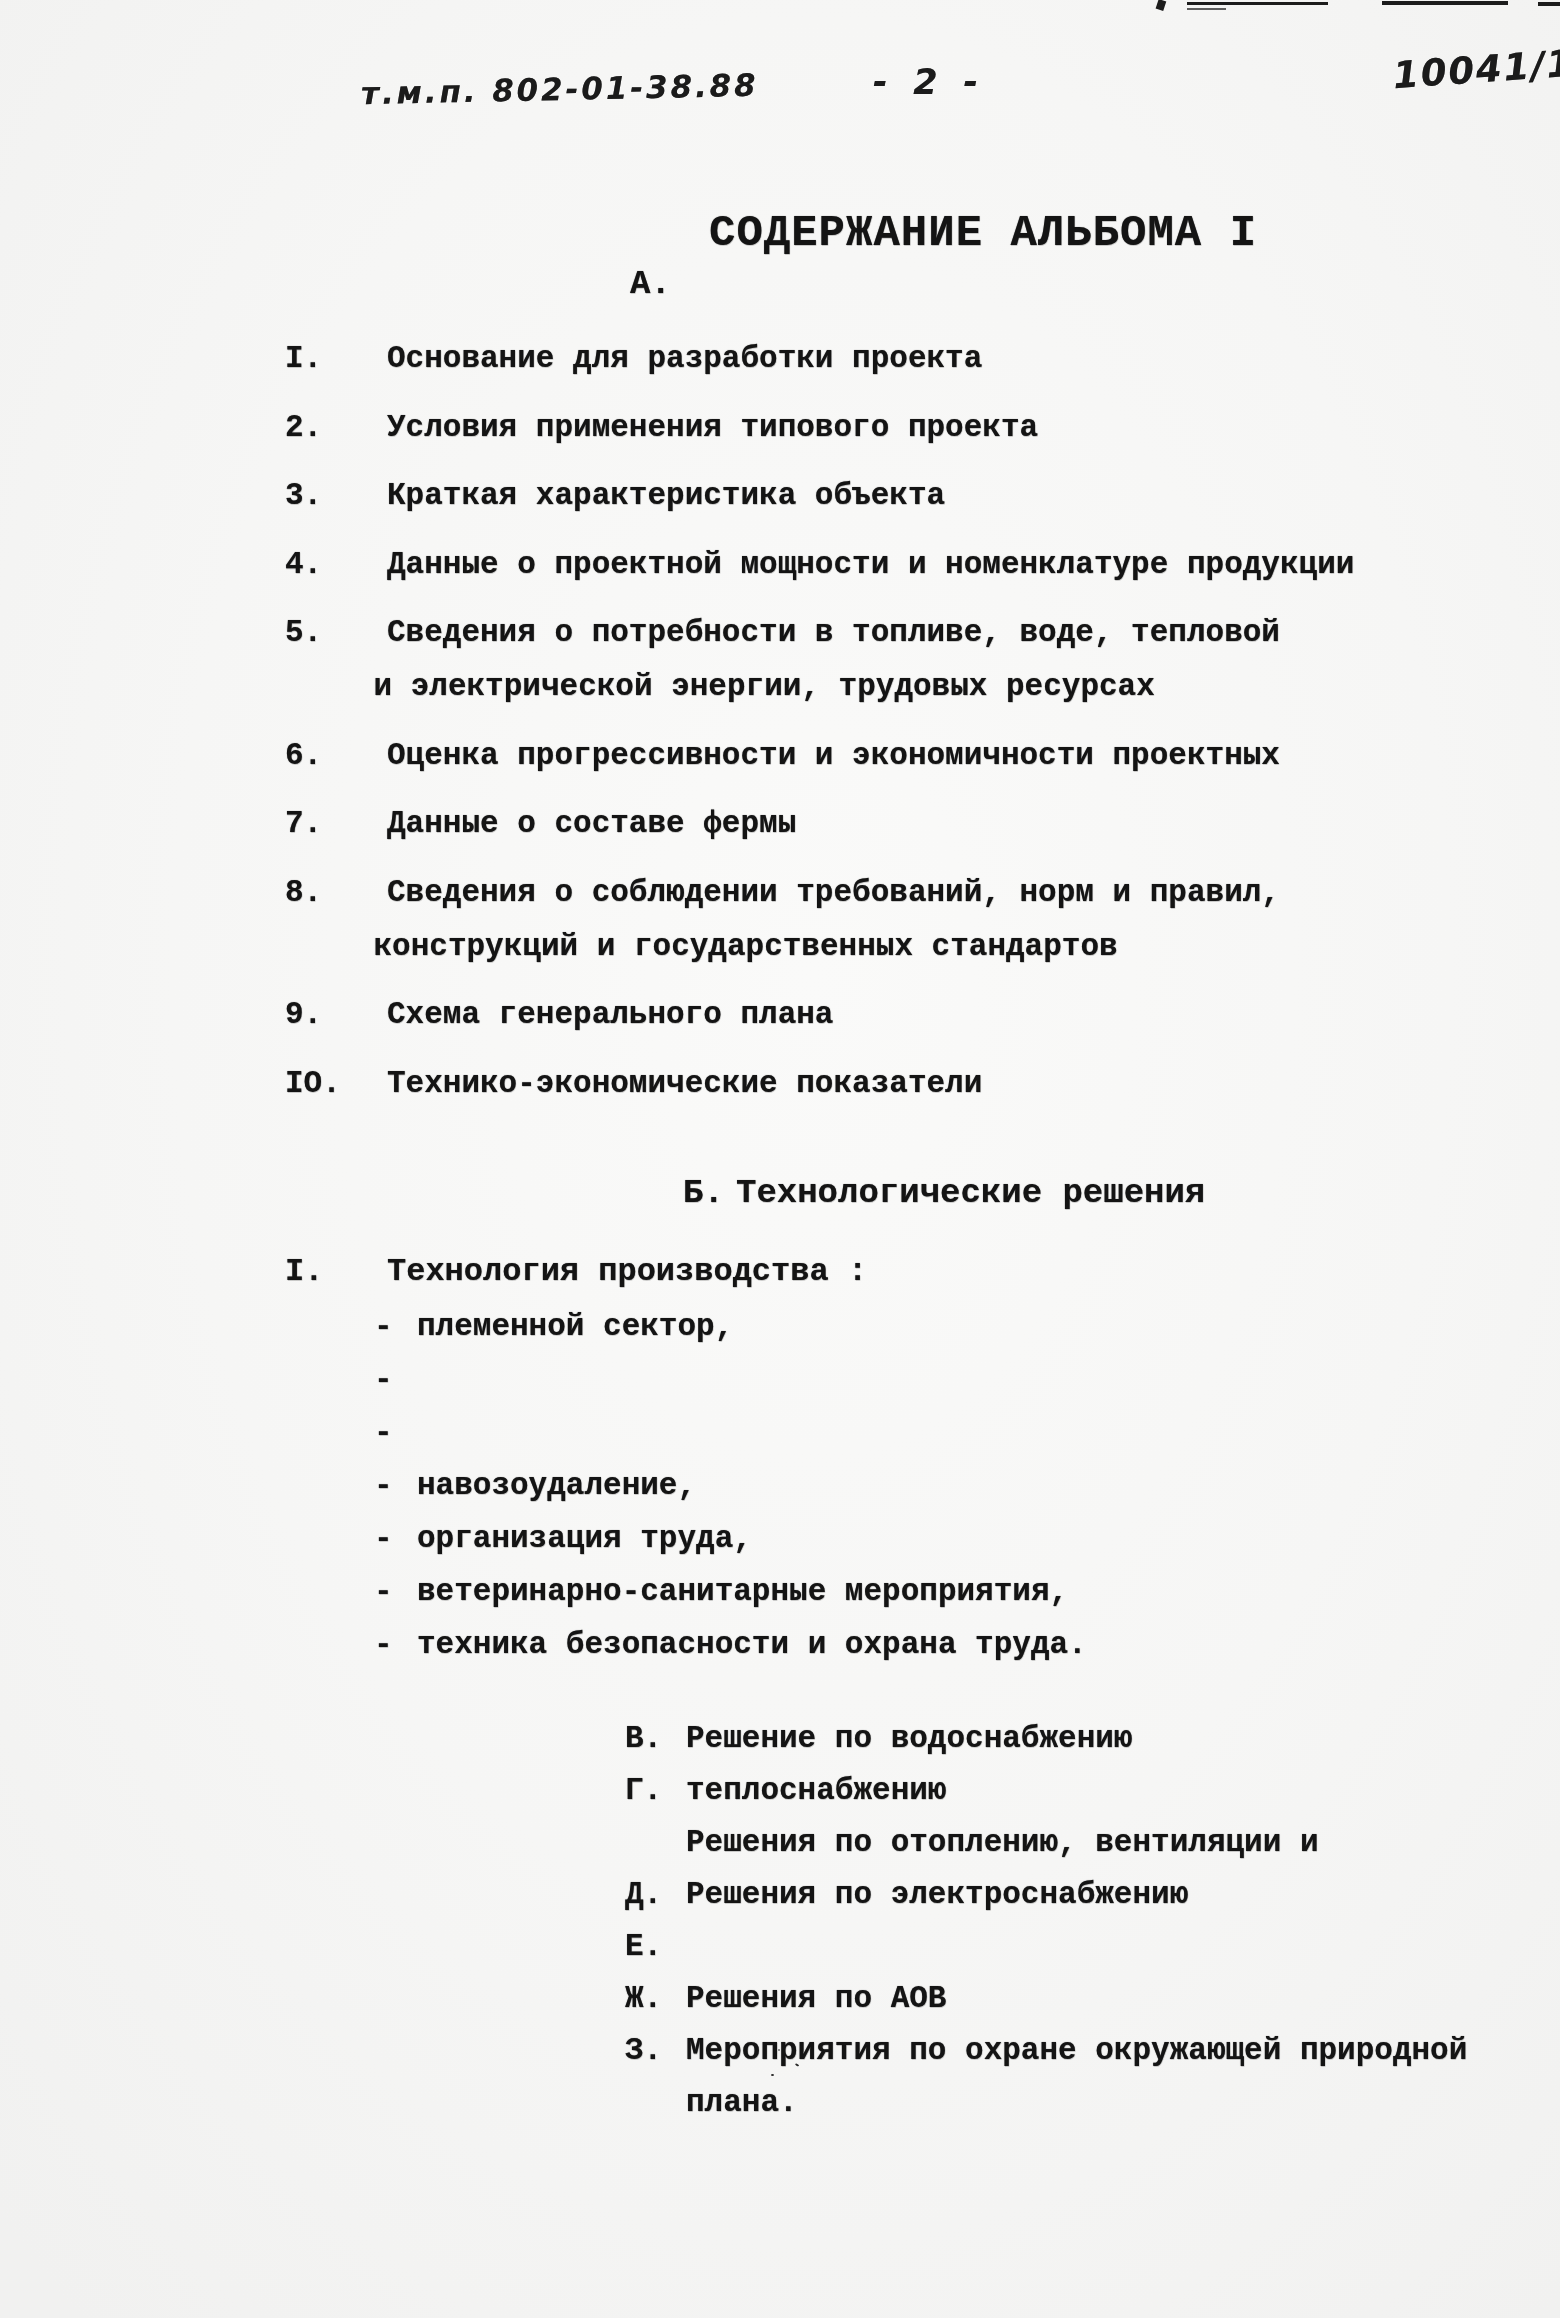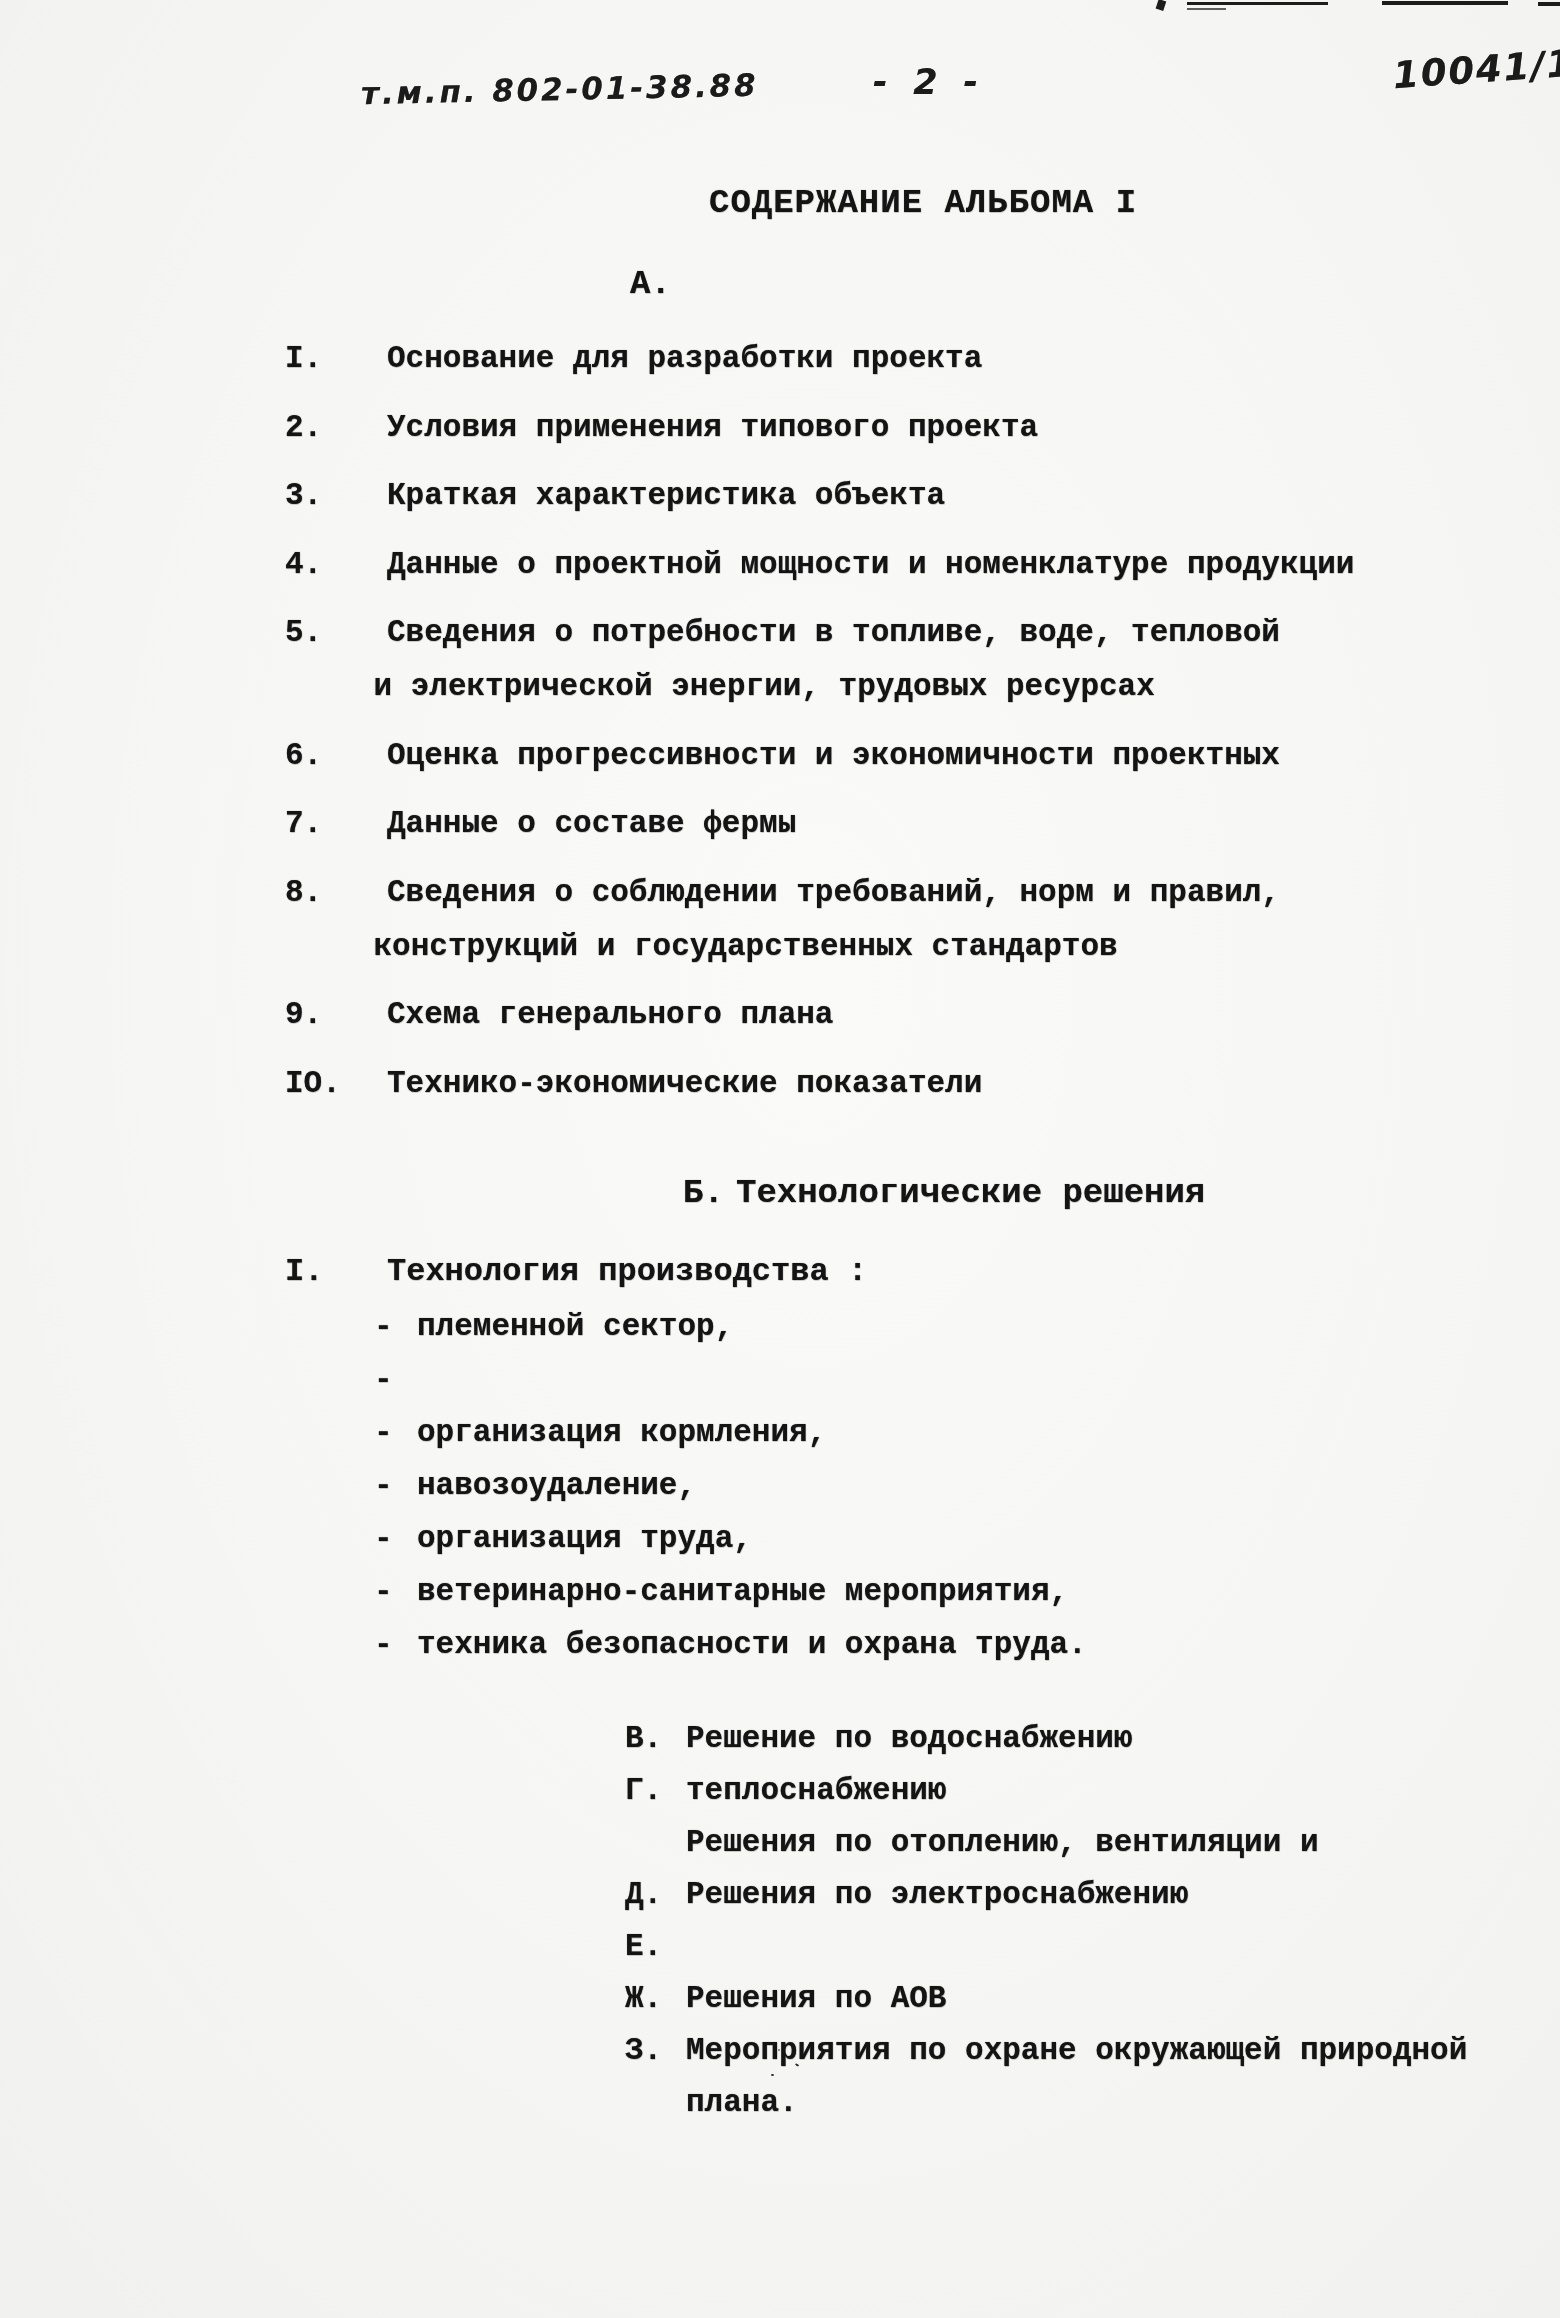--- a/index.html
+++ b/index.html
@@ -32,21 +32,21 @@
     color: #1b1b1b;
     text-shadow: 0 0 0.5px rgba(0,0,0,0.5);
     white-space: nowrap;
   }
   .abs { position: absolute; }
 
   .doc-num   { left: 361px; top: 71px; font-size: 31px; letter-spacing: 2.9px; transform: rotate(-1.2deg); }
   .page-num  { left: 873px; top: 62px; font-size: 35px; letter-spacing: 6.8px; }
   .inv-num   { left: 1393px; top: 48px; font-size: 37px; letter-spacing: 1.9px; transform: rotate(-4deg); }
 
-  .title     { left: 709px; top: 184px; font-size: 34px; letter-spacing: 1px; }
+  .title     { left: 709px; top: 208px; font-size: 44px; letter-spacing: 1px; }
 
   .sec-head  { display: flex; font-size: 34px; }
   .sec-a-head { left: 630px; top: 265px; }
   .sec-a-head .lbl { width: 73px; flex: none; }
   .sec-b-head { left: 683px; top: 1174px; }
   .sec-b-head .lbl { width: 53px; flex: none; }
 
   .list-a { left: 285px; top: 332px; width: 1226px; font-size: 31px; line-height: 54px; }
   .list-a .row { display: flex; margin-bottom: 14.5px; }
   .list-a .num { width: 102px; flex: none; }
@@ -177,21 +177,20 @@
   <div class="abs typed dash-list">
     <div class="drow">
       <span class="dash">-</span>
       <span>племенной сектор,</span>
     </div>
     <div class="drow">
       <span class="dash">-</span>
     </div>
     <div class="drow">
       <span class="dash">-</span>
-      <span>организация кормления,</span>
     </div>
     <div class="drow">
       <span class="dash">-</span>
       <span>навозоудаление,</span>
     </div>
     <div class="drow">
       <span class="dash">-</span>
       <span>организация труда,</span>
     </div>
     <div class="drow">

